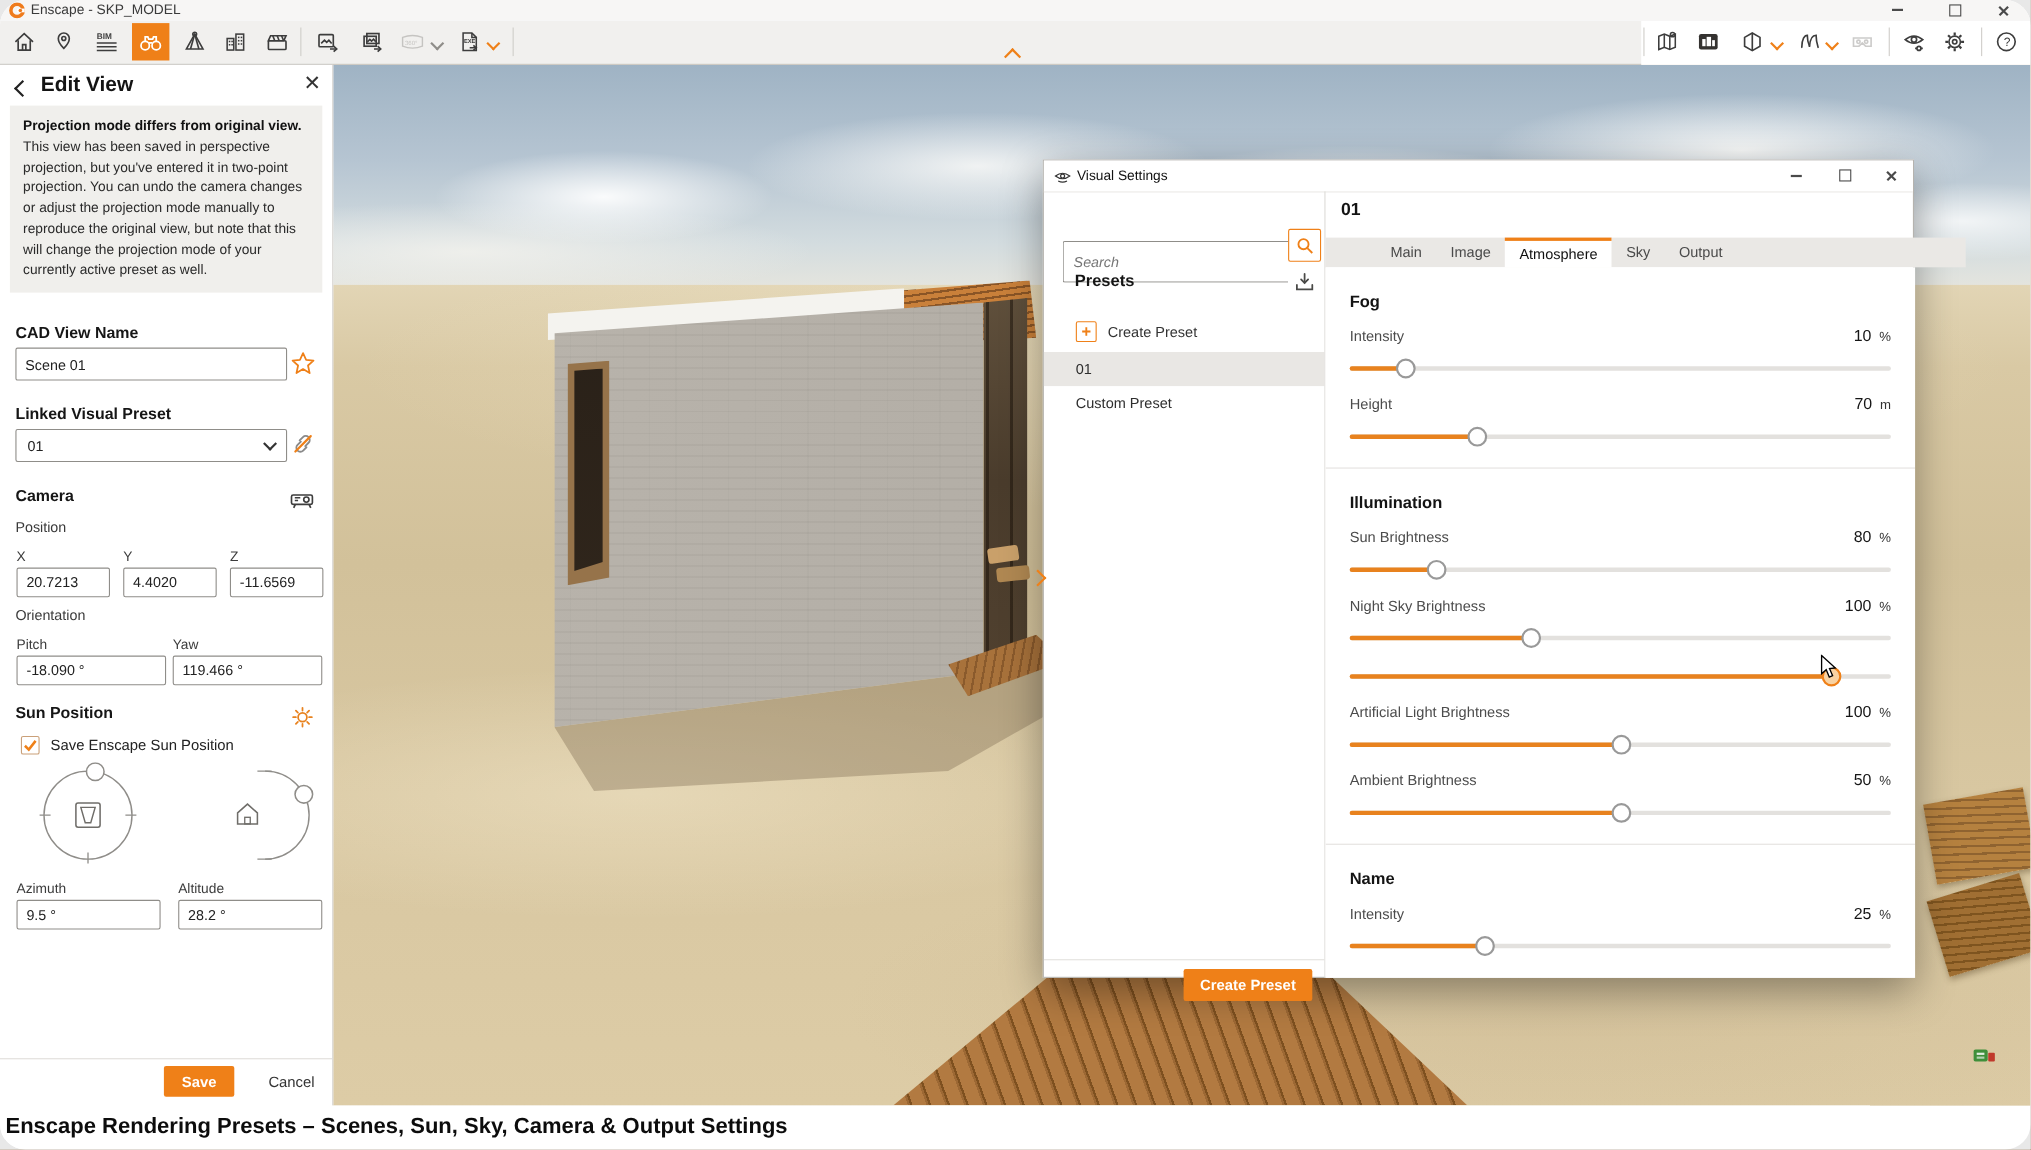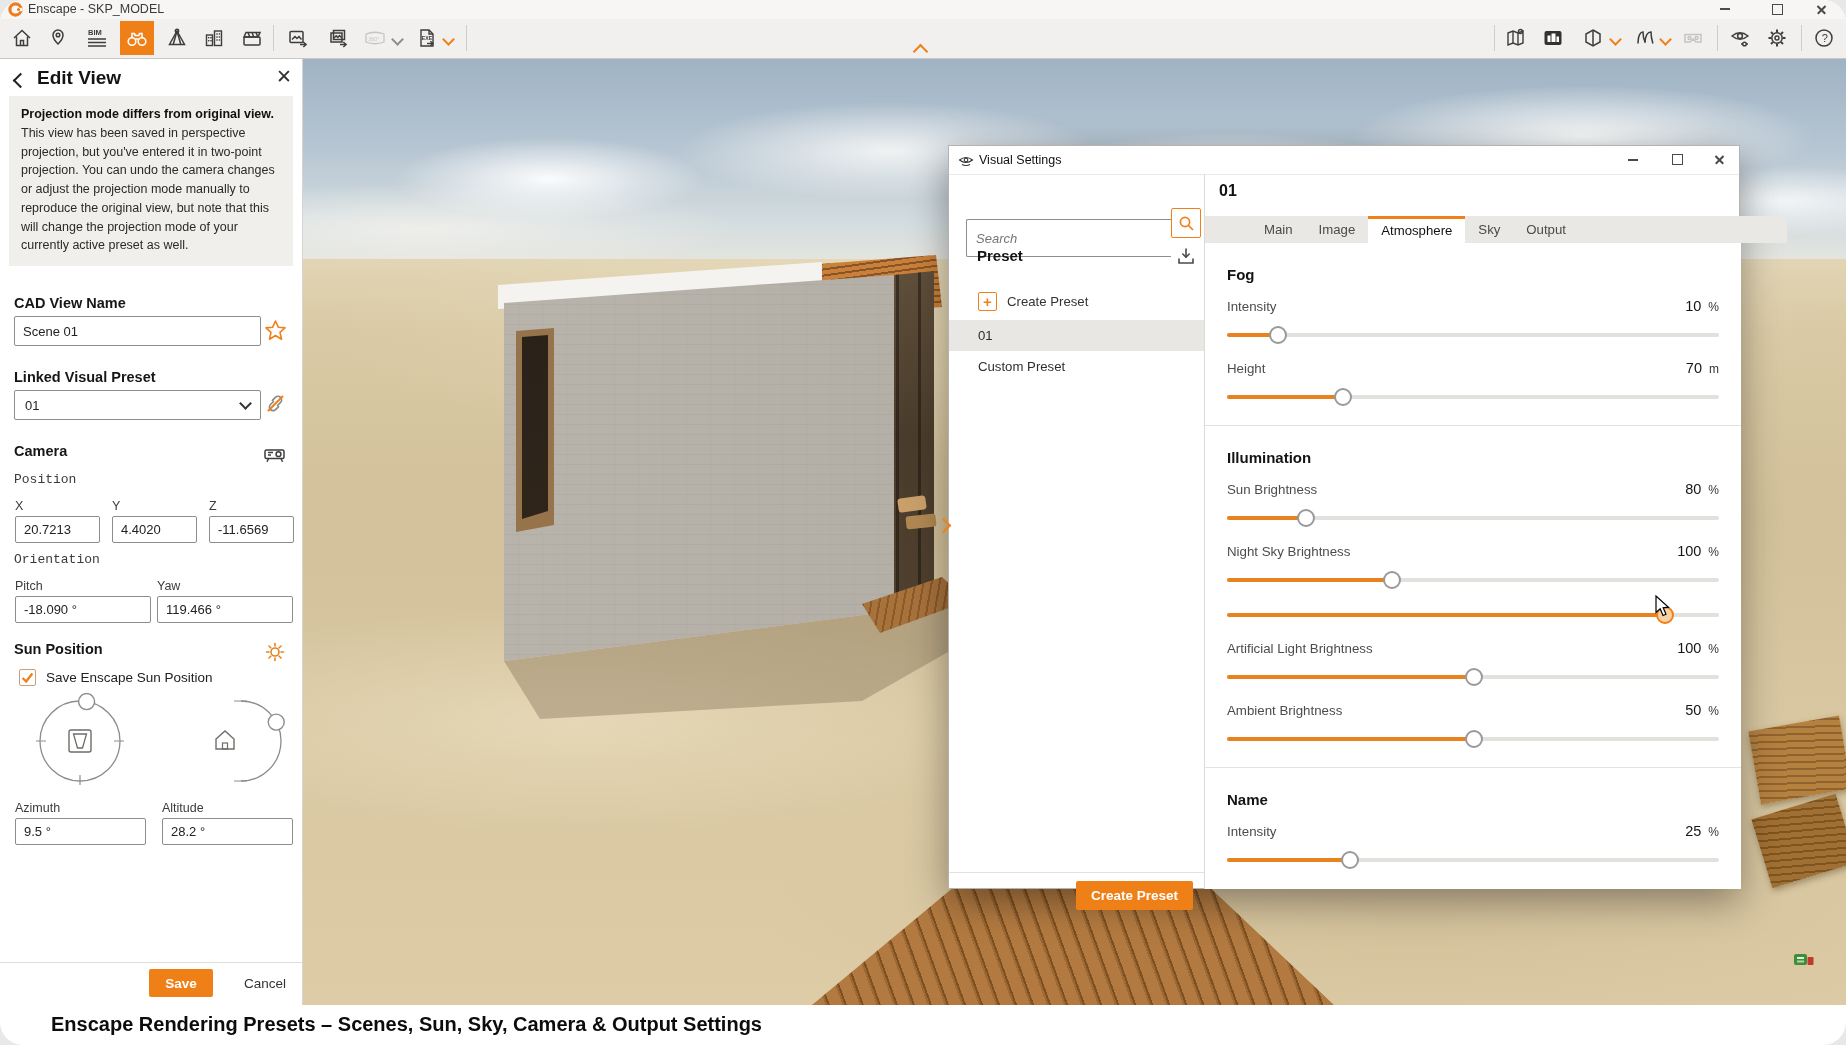--- a/index.html
+++ b/index.html
@@ -12,21 +12,21 @@
   #titlebar{left:0;top:0;width:1846px;height:19px;background:#f7f6f5;}
   #titlebar .wtitle{left:28px;top:0;height:19px;line-height:19px;font-size:12.5px;color:#3a3a3a;}
   .wmbtn{top:0;width:32px;height:18px;display:flex;align-items:center;justify-content:center;}
   .bar-min{width:10px;height:2px;background:#4a4a4a;}
   .box-max{width:9px;height:9px;border:1.3px solid #4a4a4a;}
   .xwrap{position:relative;width:11px;height:11px;}
   .xwrap i{position:absolute;left:0;top:5px;width:11px;height:1.6px;background:#4a4a4a;}
   .xwrap i:first-child{transform:rotate(45deg);} .xwrap i:last-child{transform:rotate(-45deg);}
 
   
-  #toolbar{left:0;top:19px;width:1846px;height:39px;background:#f1f0ee;border-bottom:1px solid #c9c7c3;}
+  #toolbar{left:0;top:19px;width:1492px;height:39px;background:#f1f0ee;border-bottom:1px solid #c9c7c3;}
   .tile{position:absolute;top:2px;width:34px;height:34px;display:flex;align-items:center;justify-content:center;}
   .tile.active{background:#ef8018;}
   .tile.disabled{opacity:.5;}
   .tdiv{position:absolute;top:6px;width:1px;height:26px;background:#cfcdc9;}
   .chev{display:block;width:7px;height:7px;border-right:2px solid #ef8018;border-bottom:2px solid #ef8018;transform:rotate(45deg);}
   .chev.grey{border-color:#8f8d89;}
   .chev-up{width:9px;height:9px;border-top:2.4px solid #ef8018;border-left:2.4px solid #ef8018;transform:rotate(45deg);}
   .chev-right{width:9px;height:9px;border-top:2.4px solid #ef8018;border-right:2.4px solid #ef8018;transform:rotate(45deg);}
 
   
@@ -66,21 +66,21 @@
     linear-gradient(118deg, rgba(0,0,0,.28), rgba(0,0,0,0) 30%),
     repeating-linear-gradient(70deg,#b27a41 0 12px,#9c6834 12px 14px,#7e501f 14px 16px);}
   .platform{position:absolute;background:repeating-linear-gradient(8deg,#b5813f 0 5px,#8f6330 5px 7px);box-shadow:0 3px 6px rgba(90,70,40,.45);}
   .chairblob{position:absolute;border-radius:3px;}
 
   
   #panel{left:0;top:59px;width:302px;height:946px;background:#fff;border-right:1px solid #d6d4d0;}
   .pn{position:absolute;}
   .h1{font-size:19px;font-weight:bold;color:#141414;}
   .lbl{font-size:14.5px;font-weight:bold;color:#161616;}
-  .sublbl{font-size:13px;color:#3a3a3a;font-family:Liberation Mono, monospace;}
+  .sublbl{font-size:13px;color:#3a3a3a;}
   .minilbl{font-size:12.5px;color:#3c3c3c;}
   .fld{position:absolute;box-sizing:border-box;border:1px solid #8f8d89;border-radius:2px;background:#fff;
        font-family:"Liberation Sans",sans-serif;font-size:13px;color:#222;padding:0 8px;outline:none;}
   #warnbox{left:9px;top:37px;width:284px;box-sizing:border-box;background:#f0efec;padding:9px 12px 11px 12px;
        font-size:12.5px;line-height:1.5;color:#2a2a2a;}
   #warnbox b{display:block;color:#111;}
   .backchev{width:9px;height:9px;border-left:2.2px solid #222;border-bottom:2.2px solid #222;transform:rotate(45deg);}
   .closex{font-size:19px;color:#333;line-height:20px;}
   .selectbox{position:absolute;box-sizing:border-box;border:1px solid #8f8d89;border-radius:2px;background:#fff;
        font-size:13px;color:#222;display:flex;align-items:center;padding:0 10px;justify-content:space-between;}
@@ -125,21 +125,21 @@
   .vs-value{font-size:14.5px;color:#161616;}
   .vs-value .unit{font-size:12px;color:#333;margin-left:7px;}
   .vs-slider{position:relative;height:20px;margin-top:8px;}
   .vs-track{position:absolute;left:0;right:0;top:8px;height:4px;background:#e3e1de;border-radius:2px;}
   .vs-fill{position:absolute;left:0;top:0;height:4px;background:#e8821e;border-radius:2px;}
   .vs-handle{position:absolute;top:1px;width:18px;height:18px;margin-left:-9px;border-radius:50%;
       background:#fff;border:2px solid #999;box-sizing:border-box;}
   .vs-handle.hover{background:#f8d2a2;border-color:#ef8018;}
 
   
-  #caption{left:0;top:1005px;width:1700px;height:40px;background:#fff;margin-left:46px;}
+  #caption{left:0;top:1005px;width:1700px;height:40px;background:#fff;}
   #caption .cap{position:absolute;left:5px;top:8px;font-size:20px;font-weight:bold;color:#0c0c0c;}
 
   #cursor{left:1652px;top:595px;z-index:99;}
 </style>
 </head>
 <body>
 
 <div id="app">
 
   <div class="abs" id="titlebar">
@@ -488,21 +488,21 @@
     <div class="abs" id="dlg-left">
       <div class="abs" id="srch">
         <input placeholder="Search" style="">
       </div>
       <div class="abs" id="srchbtn">
         <svg width="17" height="17" viewBox="0 0 17 17" fill="none" stroke="#ef8018" stroke-width="1.7">
           <circle cx="7" cy="7" r="4.6"></circle>
             <path d="M10.5 10.5 L15 15"></path>
           </svg>
       </div>
-      <div class="abs presets-lbl">Preset</div>
+      <div class="abs presets-lbl">Presets</div>
       <svg class="abs" style="left:226px;top:71px" width="22" height="22" viewBox="0 0 22 22" fill="none" stroke="#4a4a48" stroke-width="1.6" stroke-linecap="round">
         <path d="M4 14 v4 h14 v-4"></path>
           <path d="M11 4 v8"></path>
           <path d="M7.8 9 l3.2 3.2 3.2 -3.2"></path>
         </svg>
 
       <div class="abs" id="create-row">
         <div class="plusbox">+</div>
         <div class="crlabel">Create Preset</div>
       </div>

